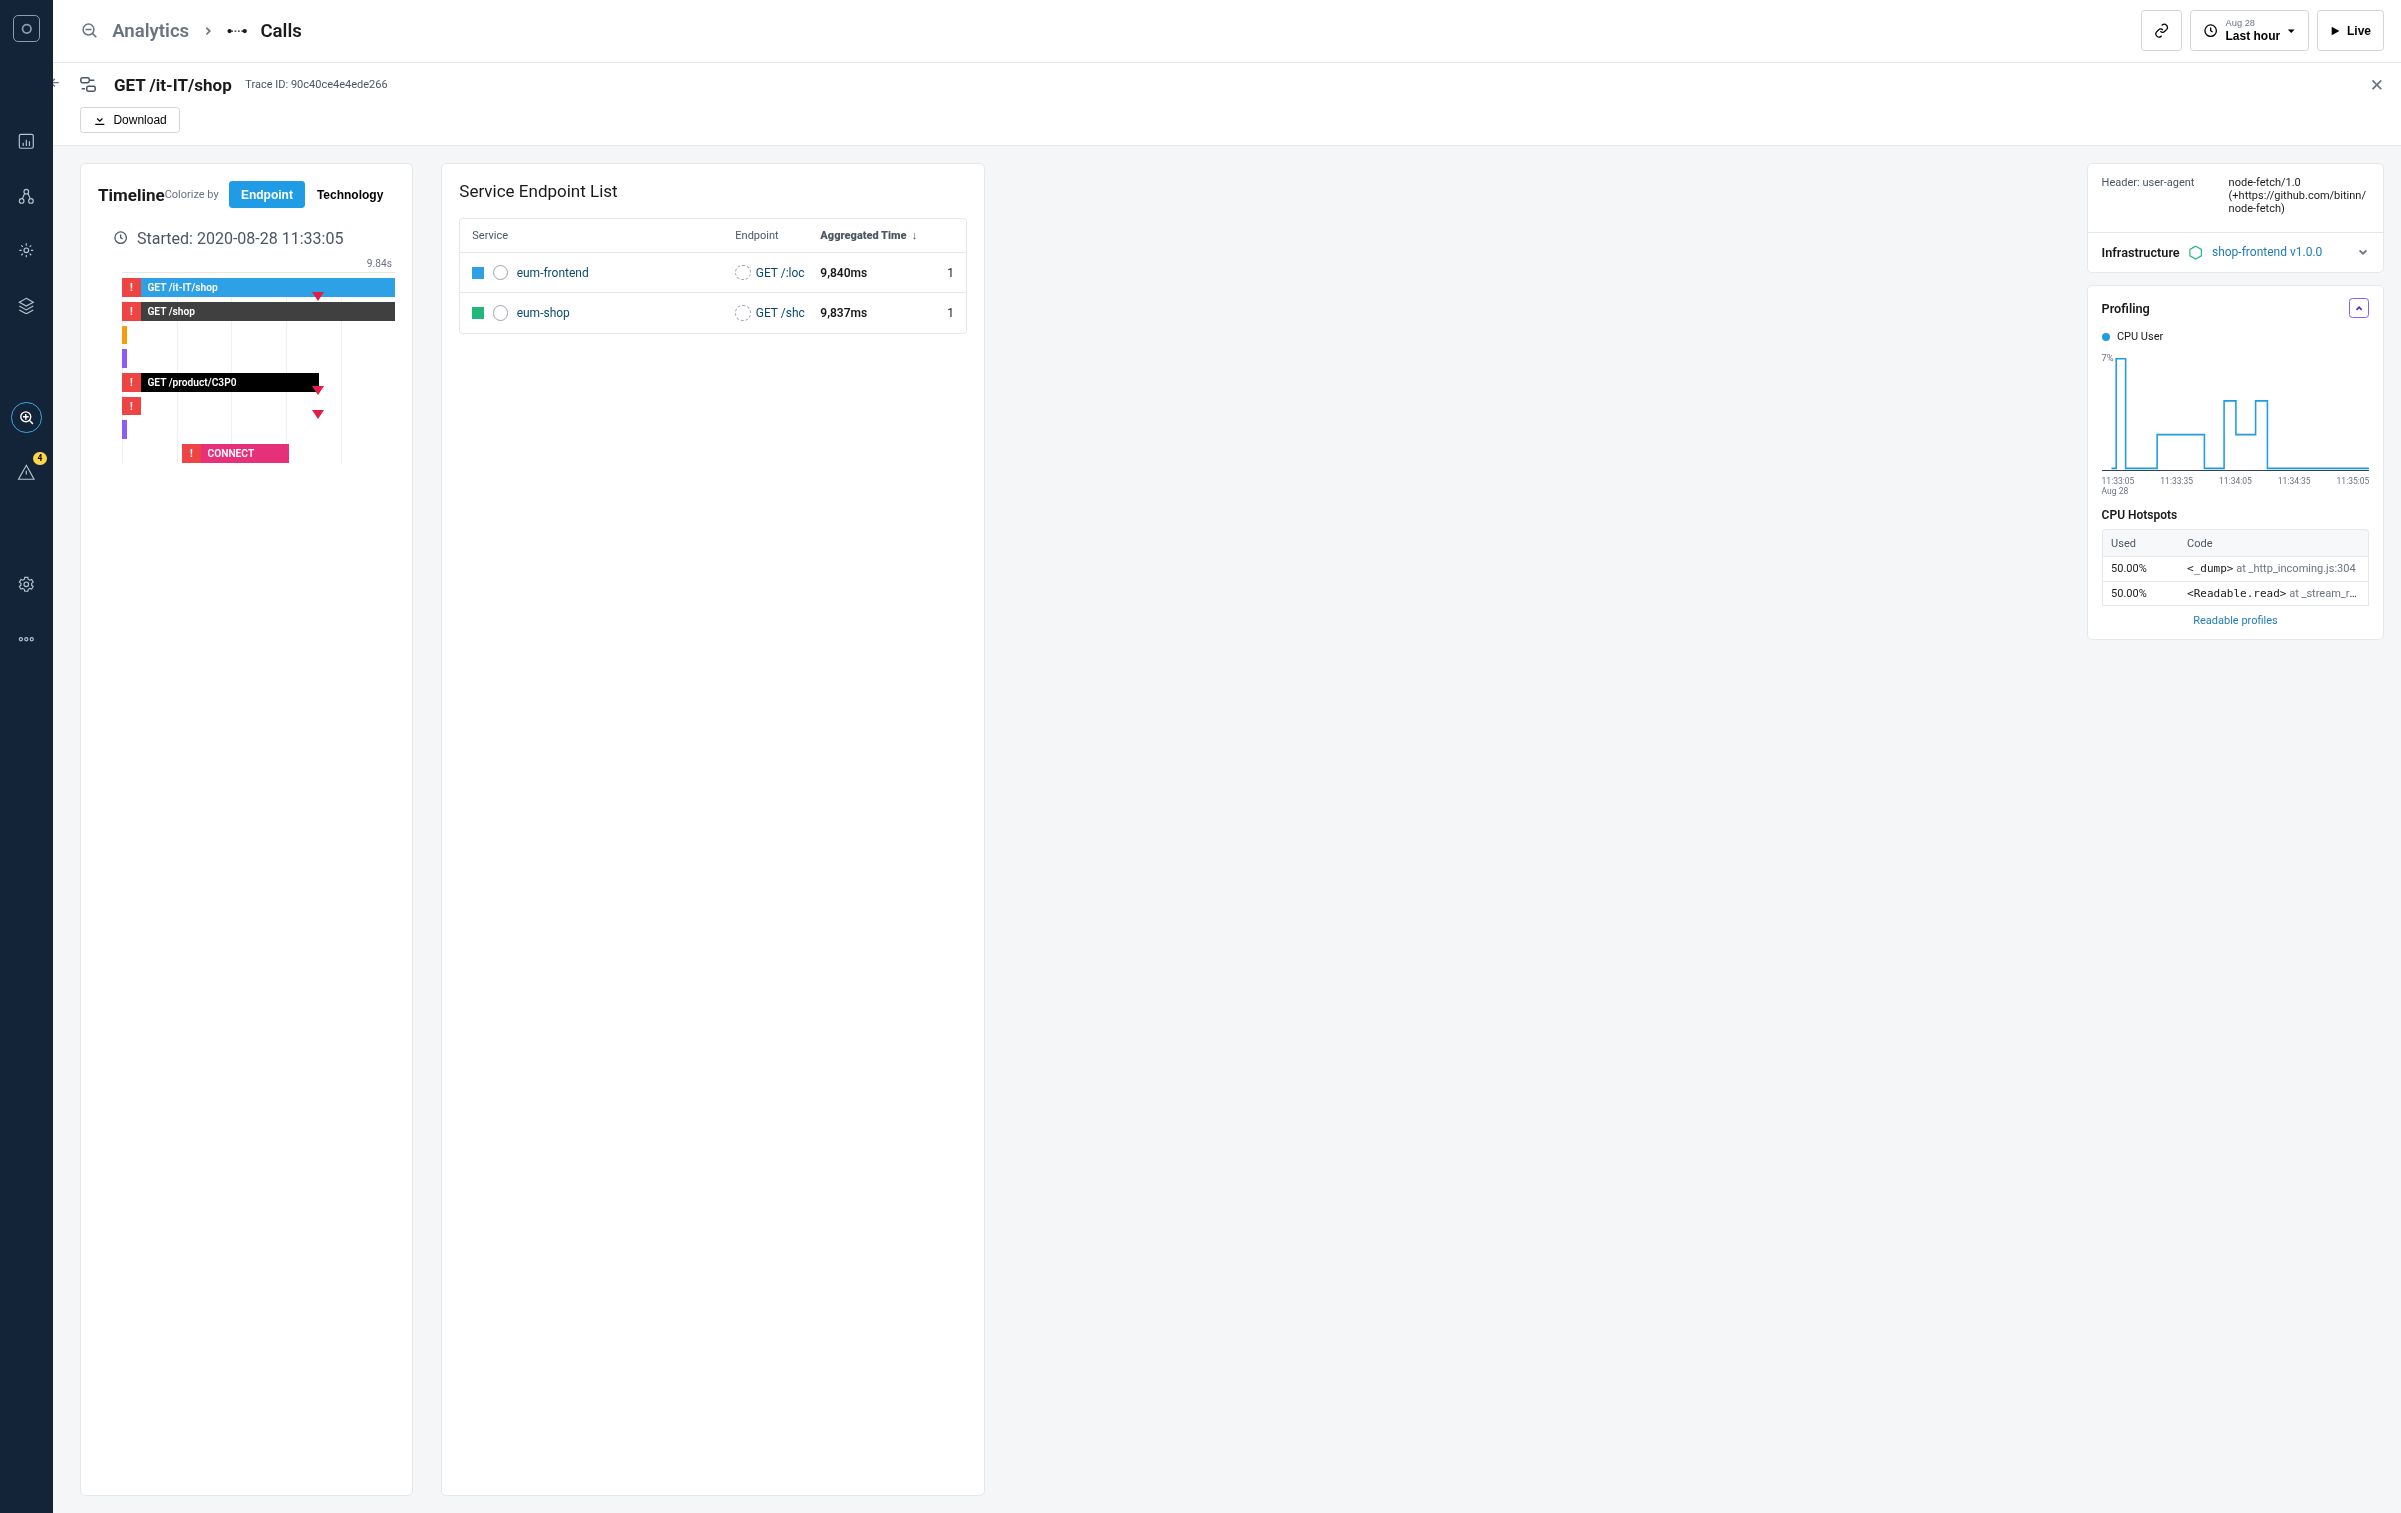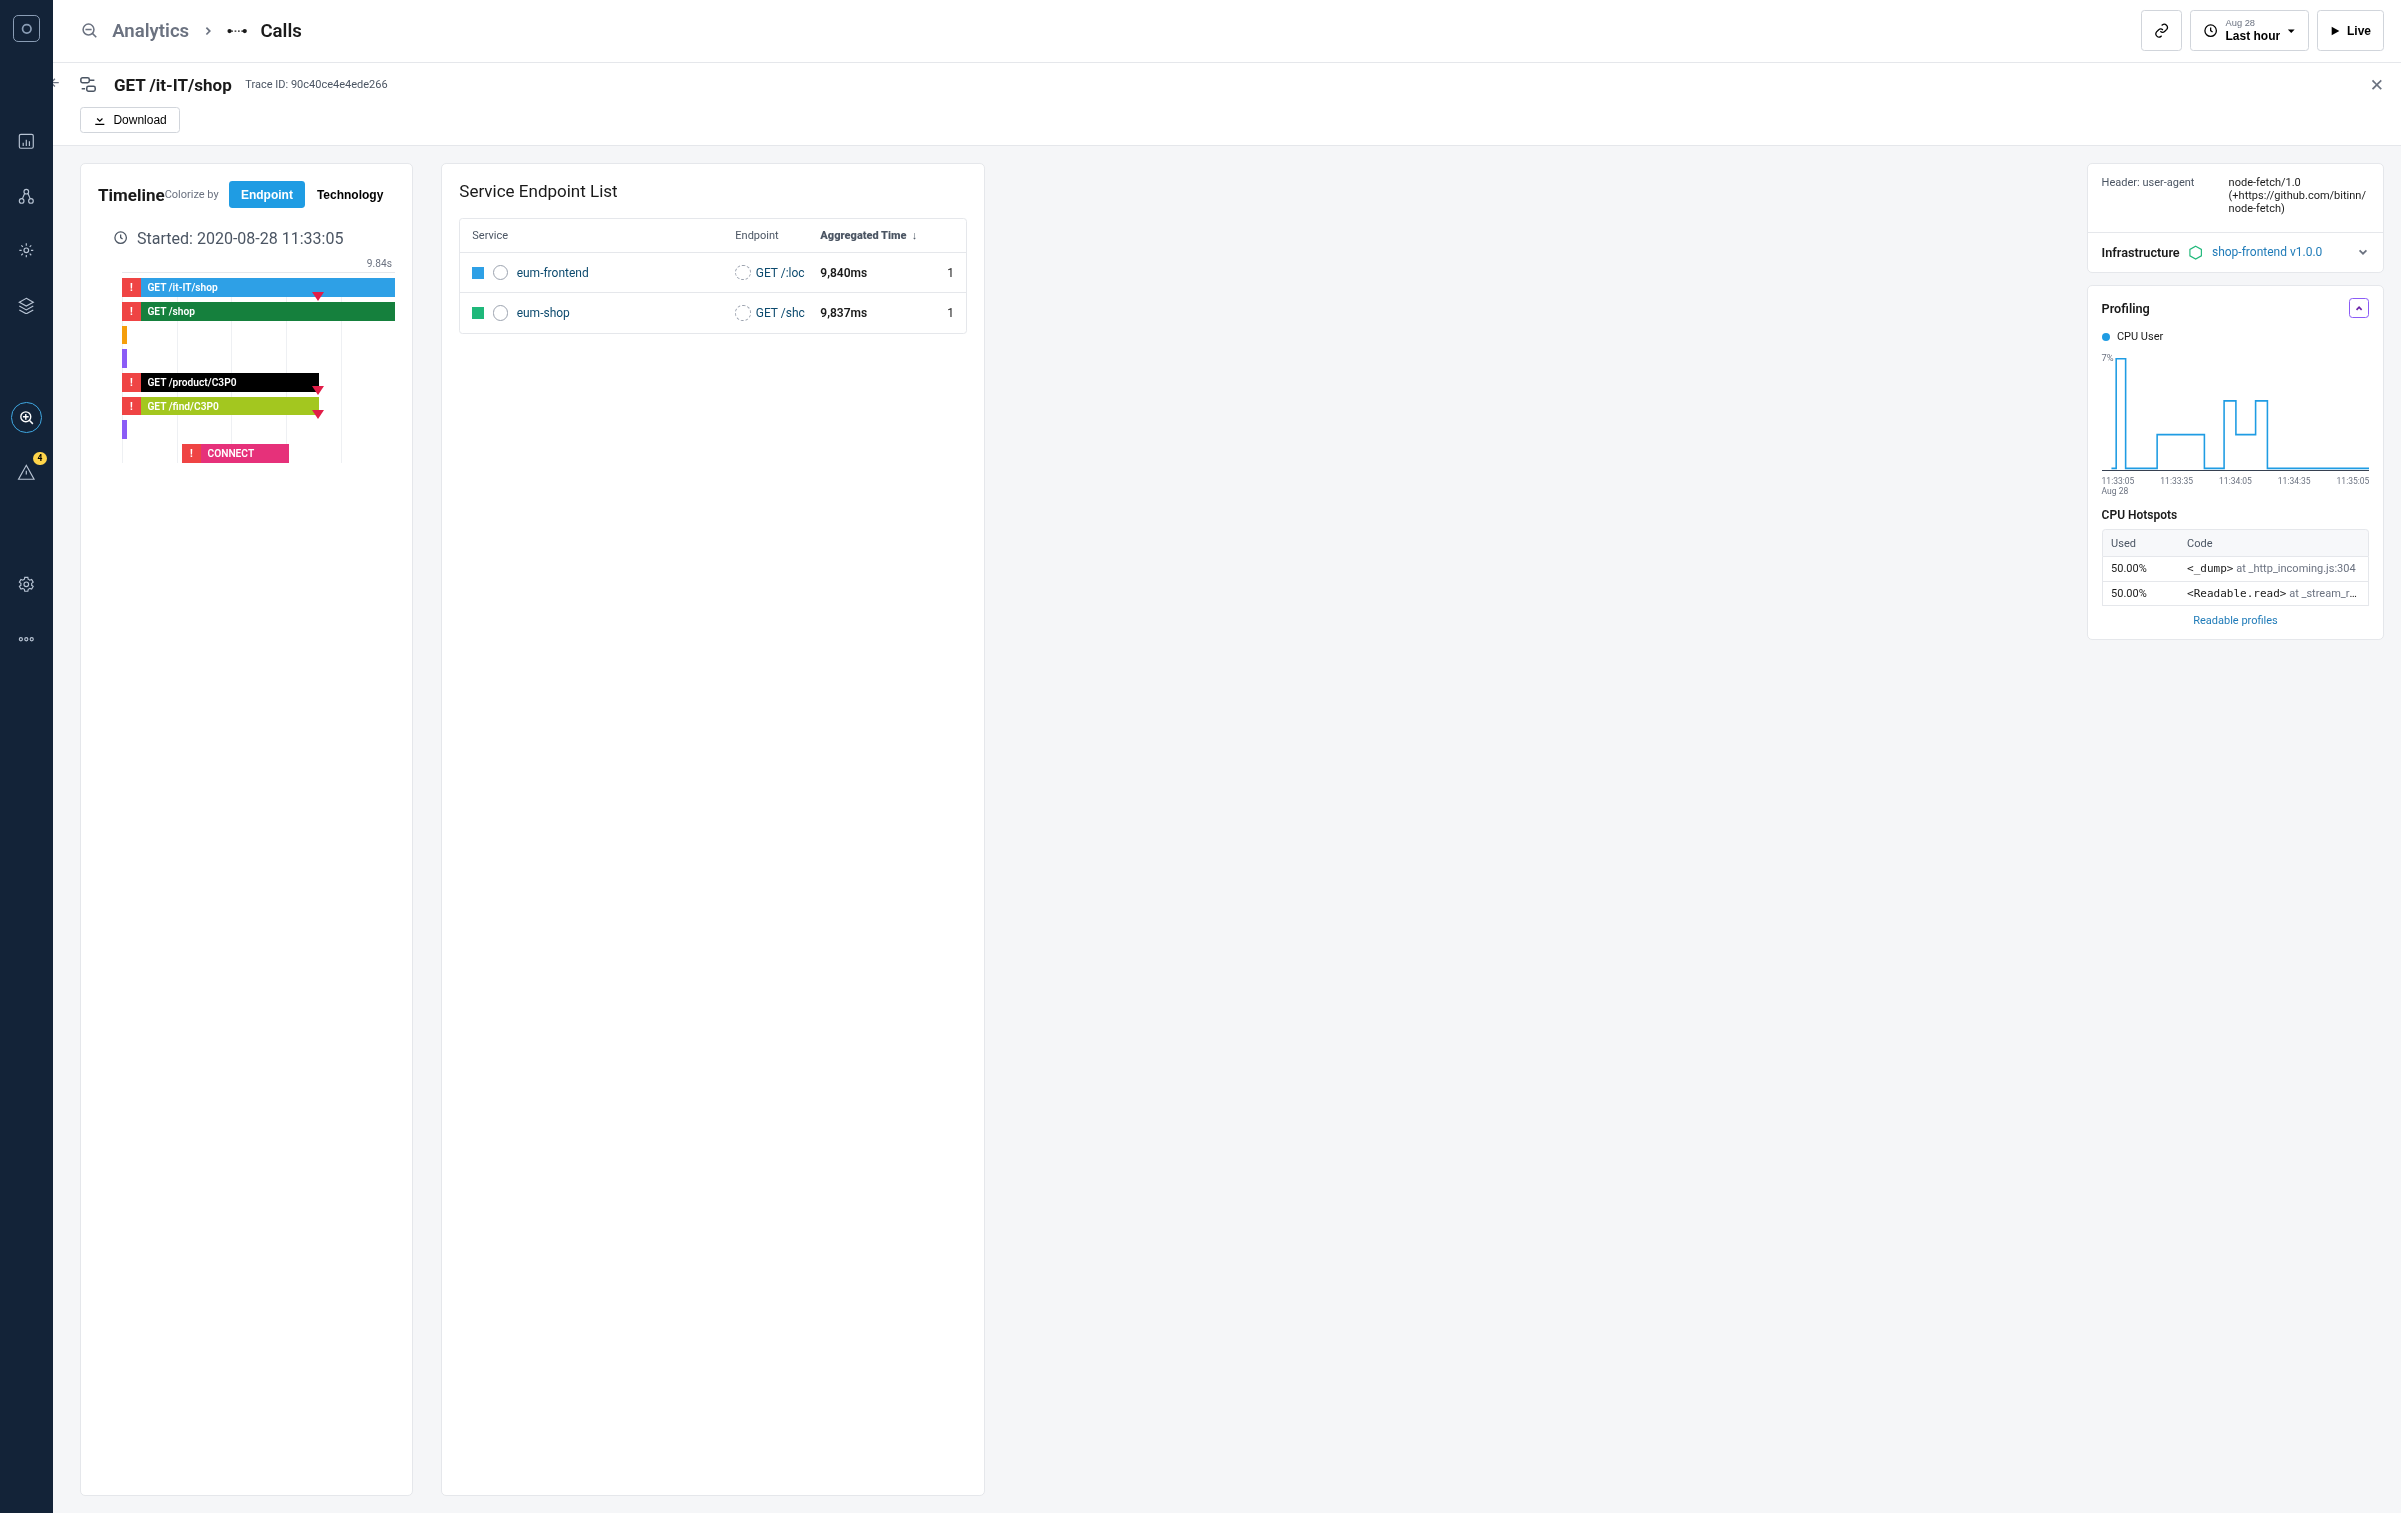--- a/index.html
+++ b/index.html
@@ -300,35 +300,34 @@
                   <div class="timeline-gridline"></div>
                   <div class="timeline-gridline"></div>
                   <div class="timeline-gridline"></div>
                 </div>
             <div class="timeline-bar" style="margin-left: 0%;">
                   <div class="bar-err">!</div>
                   <div class="bar-fill" style="background: rgb(46, 160, 230); width: calc(100% - 18.6px);">GET /it-IT/shop</div>
                 </div>
                 <div class="timeline-bar" style="margin-left: 0%;">
                   <div class="bar-err">!</div>
-                  <div class="bar-fill" style="background: #15803d; width: calc(100% - 18.6px);">GET /shop</div>
+                  <div class="bar-fill" style="background: #404040; width: calc(100% - 18.6px);">GET /shop</div>
                 </div>
                 <div class="timeline-bar" style="margin-left: 0%;">
                   <div class="bar-stub" style="background: rgb(245, 158, 11);"></div>
                 </div>
                 <div class="timeline-bar" style="margin-left: 0%;">
                   <div class="bar-stub" style="background: rgb(139, 92, 246);"></div>
                 </div>
                 <div class="timeline-bar" style="margin-left: 0%;">
                   <div class="bar-err">!</div>
                   <div class="bar-fill" style="background: #000000; width: calc(72% - 18.6px);">GET /product/C3P0</div>
                 </div>
                 <div class="timeline-bar" style="margin-left: 0%;">
                   <div class="bar-err">!</div>
-                  <div class="bar-fill" style="background: rgb(163, 199, 31); width: calc(72% - 18.6px);">GET /find/C3P0</div>
                 </div>
                 <div class="timeline-bar" style="margin-left: 0%;">
                   <div class="bar-stub" style="background: rgb(139, 92, 246);"></div>
                 </div>
                 <div class="timeline-bar" style="margin-left: 22%;">
                   <div class="bar-err" style="margin-left: 0px;">!</div>
                   <div class="bar-fill" style="background: rgb(230, 49, 122); width: calc(50% - 18.6px);">CONNECT</div>
                 </div>
                 <div class="marker" style="left: calc(72% - 6.8px); top: 13.6px;"></div>
                 <div class="marker" style="left: calc(72% - 6.8px); top: 108px;"></div>

